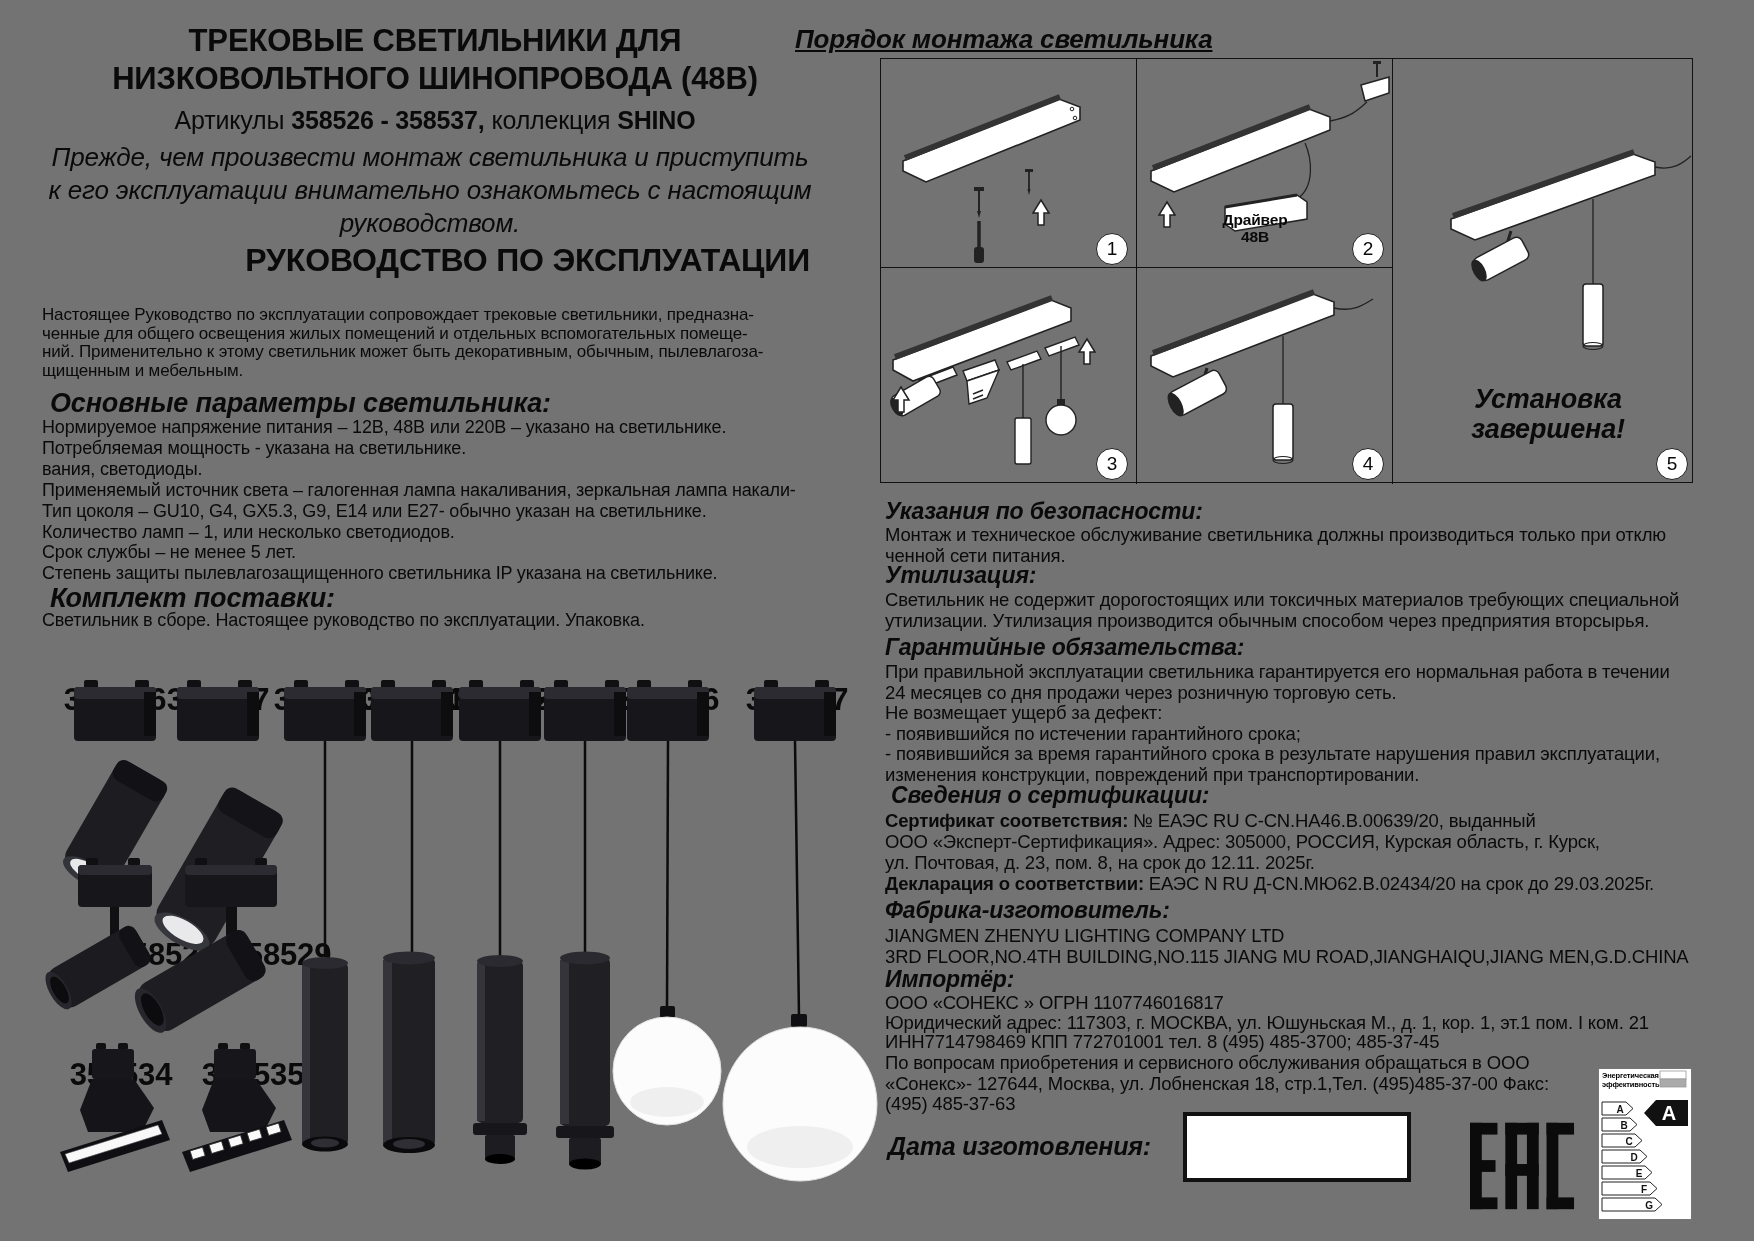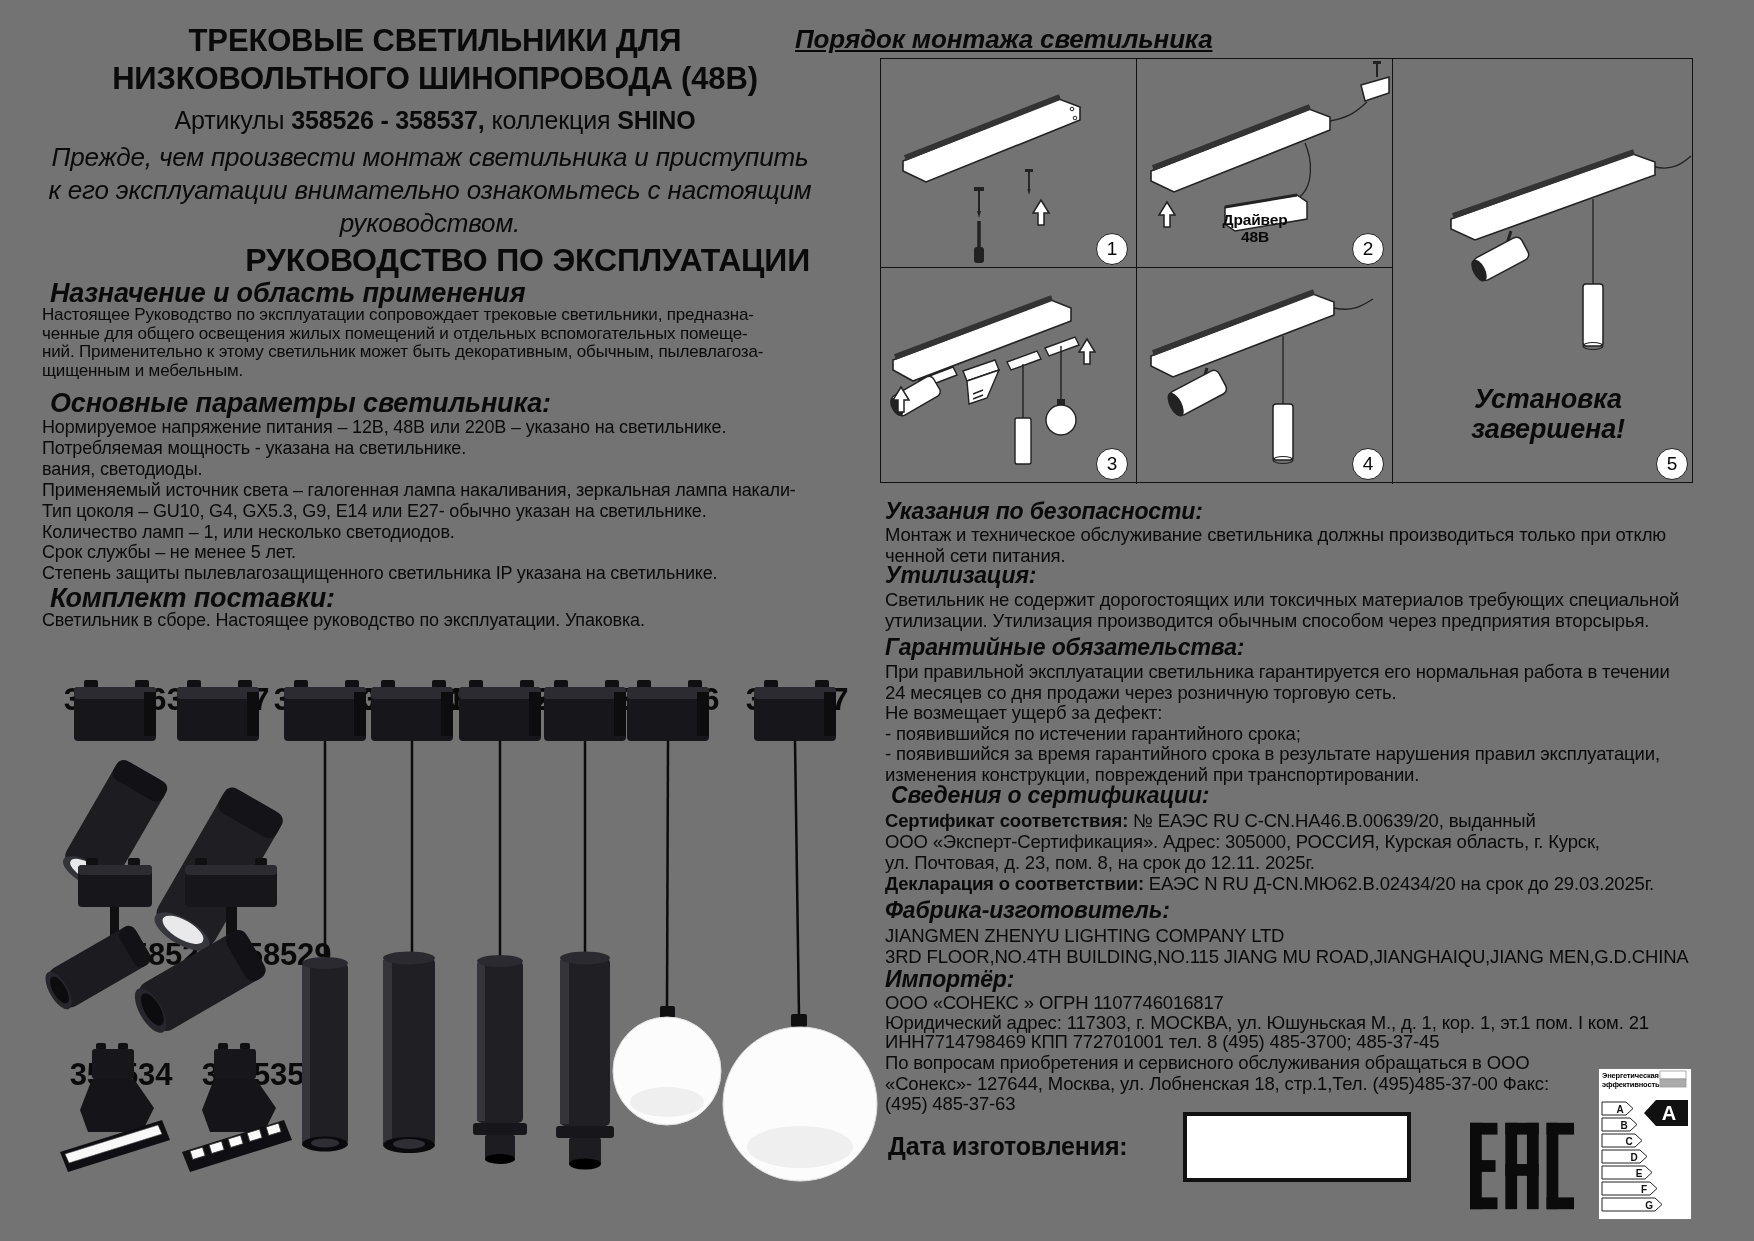--- a/index.html
+++ b/index.html
@@ -33,21 +33,21 @@
   .mcell svg{position:absolute;left:0;top:0;}
   .badge{position:absolute;width:30px;height:30px;border:1.7px solid #222;border-radius:50%;
          font-size:19px;display:flex;align-items:center;justify-content:center;background:#fff;}
   .driver-label{position:absolute;left:30px;top:152px;width:176px;text-align:center;
                 font-size:15.5px;line-height:17px;font-weight:bold;}
   .done-label{position:absolute;left:10px;top:325px;width:290px;text-align:center;
               font-size:27px;line-height:30px;font-weight:bold;font-style:italic;}
   
   .plabel{font-size:31px;font-weight:bold;transform:translateX(-50%);white-space:nowrap;margin-top:31px;}
   
-  .date-label{left:888px;top:1132px;font-size:25px;font-weight:600;}
+  .date-label{left:888px;top:1132px;font-size:25px;font-style:italic;font-weight:600;}
   .date-box{left:1183px;top:1112px;width:228px;height:70px;border:4px solid #111;background:#fff;box-sizing:border-box;}
 </style>
 </head>
 <body>
 
 <div id="page">
 
   <div class="abs doc-title">
     <div class="line">ТРЕКОВЫЕ СВЕТИЛЬНИКИ ДЛЯ</div>
     <div class="line">НИЗКОВОЛЬТНОГО ШИНОПРОВОДА (48В)</div>
@@ -56,21 +56,20 @@
   <div class="abs doc-subtitle line"><span>Артикулы </span><span class="b">358526 - 358537,</span><span> коллекция </span><span class="b">SHINO</span></div>
 
   <div class="abs doc-intro">
     <div class="line">Прежде, чем произвести монтаж светильника и приступить</div>
     <div class="line">к его эксплуатации внимательно ознакомьтесь с настоящим</div>
     <div class="line">руководством.</div>
   </div>
 
   <div class="abs manual-title line">РУКОВОДСТВО ПО ЭКСПЛУАТАЦИИ</div>
 
-  <div class="abs h-left line" style="left:50px;top:278px;">Назначение и область применения</div>
   <div class="abs body-s" style="left:42px;top:306px;width:775px;">
     <div class="line">Настоящее Руководство по эксплуатации сопровождает трековые светильники, предназна-</div>
     <div class="line">ченные для общего освещения жилых помещений и отдельных вспомогательных помеще-</div>
     <div class="line">ний. Применительно к этому светильник может быть декоративным, обычным, пылевлагоза-</div>
     <div class="line">щищенным и мебельным.</div>
   </div>
 
   <div class="abs h-left line" style="left:50px;top:388px;">Основные параметры светильника:</div>
   <div class="abs body-m" style="left:42px;top:417px;width:775px;">
     <div class="line">Нормируемое напряжение питания – 12В, 48В или 220В – указано на светильнике.</div>

